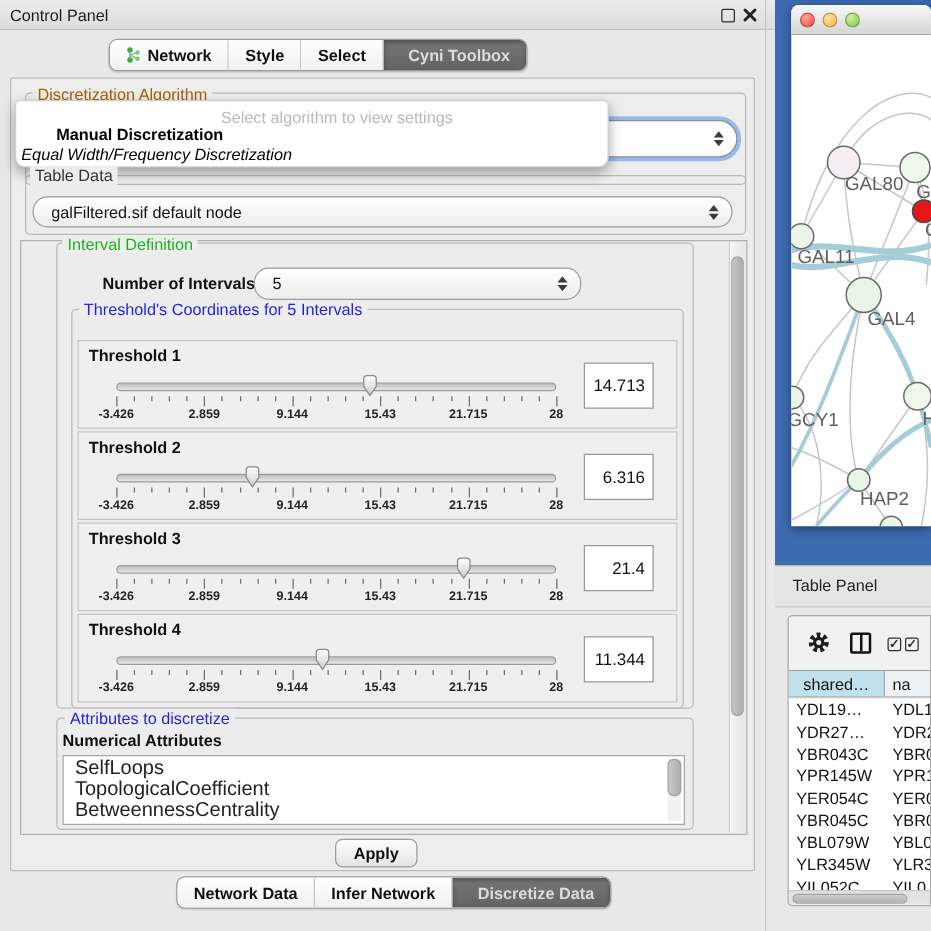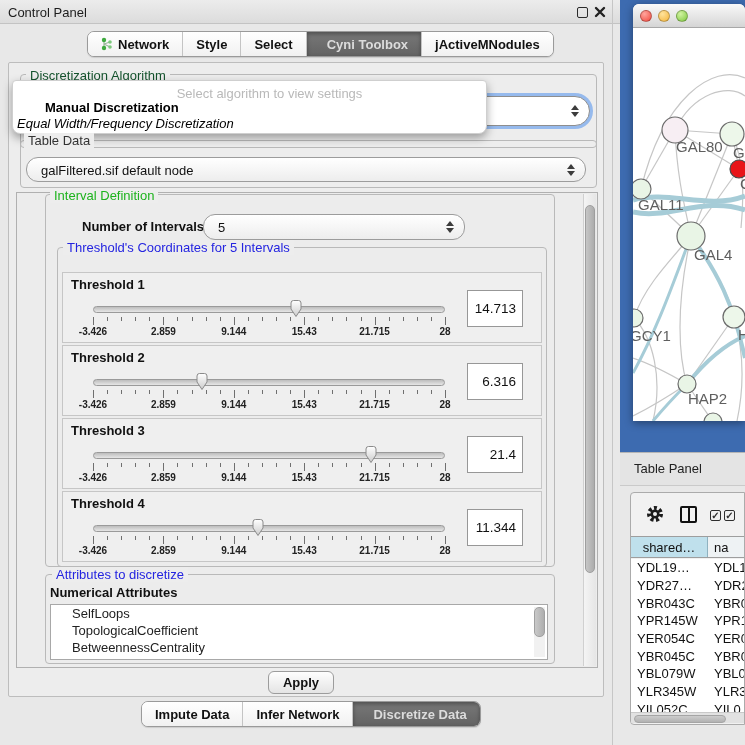--- a/index.html
+++ b/index.html
@@ -26,21 +26,21 @@
   .top-tabs { left:87px; top:31px; }
   .bottom-tabs { left:141px; top:701px; }
 
   .main-panel { left:8px; top:62px; width:596px; height:635px; background:#ededed;
     border:1px solid #bdbdbd; border-radius:2px; }
 
   .grouplab { position:absolute; font-size:13px; background:#ededed; padding:0 4px; white-space:nowrap; }
   .groupbox { position:absolute; border:1px solid #b9b9b9; border-radius:4px; }
 
   
-  .algo-label { left:26px; top:68px; color:#14532d; z-index:1; }
+  .algo-label { left:26px; top:68px; color:#a16207; z-index:1; }
   .algo-group { left:20px; top:74px; width:577px; height:74px; }
   .algo-combo { left:26px; top:96px; width:564px; height:30px; background:#fff; border:1px solid #8e8e8e;
     border-radius:15px; box-shadow:0 0 0 3px rgba(92,151,236,.6); z-index:2; }
 
   .popup { left:12px; top:80px; width:475px; height:54px; background:#fff; z-index:10;
     border:1px solid #cfcfcf; border-radius:4px 4px 8px 8px; box-shadow:0 4px 10px rgba(0,0,0,.35); }
   .popup-hint { position:absolute; top:5px; left:0; width:100%; text-align:center; font-size:13px; color:#b9b9b9;padding-left:40px; }
   .popup-item { position:absolute; left:4px; font-size:13px; color:#000; white-space:nowrap; }
 
   .td-group { left:20px; top:140px; width:577px; height:48px; }
@@ -80,21 +80,21 @@
   .scalerow { position:absolute; left:30px; top:53px; width:352px; height:12px; }
   .scalelab { position:absolute; transform:translateX(-50%); font-size:10px; font-weight:bold; color:#222; white-space:nowrap; }
   .thr-valbox { position:absolute; left:404px; top:17px; width:56px; height:37px; background:#fff;
     border:1px solid #979797; font-size:13.5px; color:#111; display:flex; align-items:center;
     justify-content:flex-end; padding-right:6px; }
 
   .attr-group { left:45px; top:574px; width:510px; height:90px; }
   .attr-label { left:52px; top:567px; color:#2424e0; z-index:1; }
   .attr-title { left:50px; top:585px; font-size:13px; font-weight:bold; color:#111; }
   .attr-list { left:50px; top:604px; width:498px; height:56px; background:#fff; border:1px solid #a8a8a8; overflow:hidden; }
-  .attr-item { font-size:13px; color:#222; padding:1px 0 1px 9px; height:17px; white-space:nowrap;margin-left:12px; }
+  .attr-item { font-size:16px; color:#222; padding:1px 0 1px 9px; height:17px; white-space:nowrap; }
   .attr-sb { position:absolute; right:2px; top:2px; width:11px; height:50px; background:#f1f1f1; }
   .attr-sb-thumb { position:absolute; right:0; top:0; width:11px; height:30px;
     background:linear-gradient(90deg,#c9c9c9,#aeaeae); border-radius:5px; border:1px solid #a0a0a0; }
 
   .apply-btn { left:268px; top:671px; width:66px; height:23px; background:linear-gradient(#fefefe,#e4e4e4);
     border:1px solid #9c9c9c; border-radius:6px; font-size:13px; font-weight:bold; color:#111;
     display:flex; align-items:center; justify-content:center; }
 
   .divider-v { left:612px; top:0; width:1px; height:745px; background:#c6c6c6; }
 
@@ -170,23 +170,20 @@
       </div>
       <div class="seg">
         <span>Style</span>
       </div>
       <div class="seg">
         <span>Select</span>
       </div>
       <div class="seg selected">
         <span>Cyni Toolbox</span>
       </div>
-      <div class="seg">
-        <span>jActiveMNodules</span>
-      </div>
     </div>
 
   <div class="abs main-panel"></div>
 
   <div class="abs grouplab algo-label">Discretization Algorithm</div>
   <div class="abs groupbox algo-group"></div>
   <div class="abs algo-combo">
     <div class="updown">
         <div class="tri-up"></div>
         <div class="tri-dn"></div>
@@ -240,21 +237,21 @@
       </div>
     <div class="attr-sb">
       <div class="attr-sb-thumb"></div>
     </div>
   </div>
 
   <div class="abs apply-btn">Apply</div>
 
   <div class="abs segbar bottom-tabs" id="bottom-tabs">
       <div class="seg">
-        <span>Impute Data</span>
+        <span>Network Data</span>
       </div>
       <div class="seg">
         <span>Infer Network</span>
       </div>
       <div class="seg selected">
         <span>Discretize Data</span>
       </div>
     </div>
 
   <div class="abs divider-v"></div>

